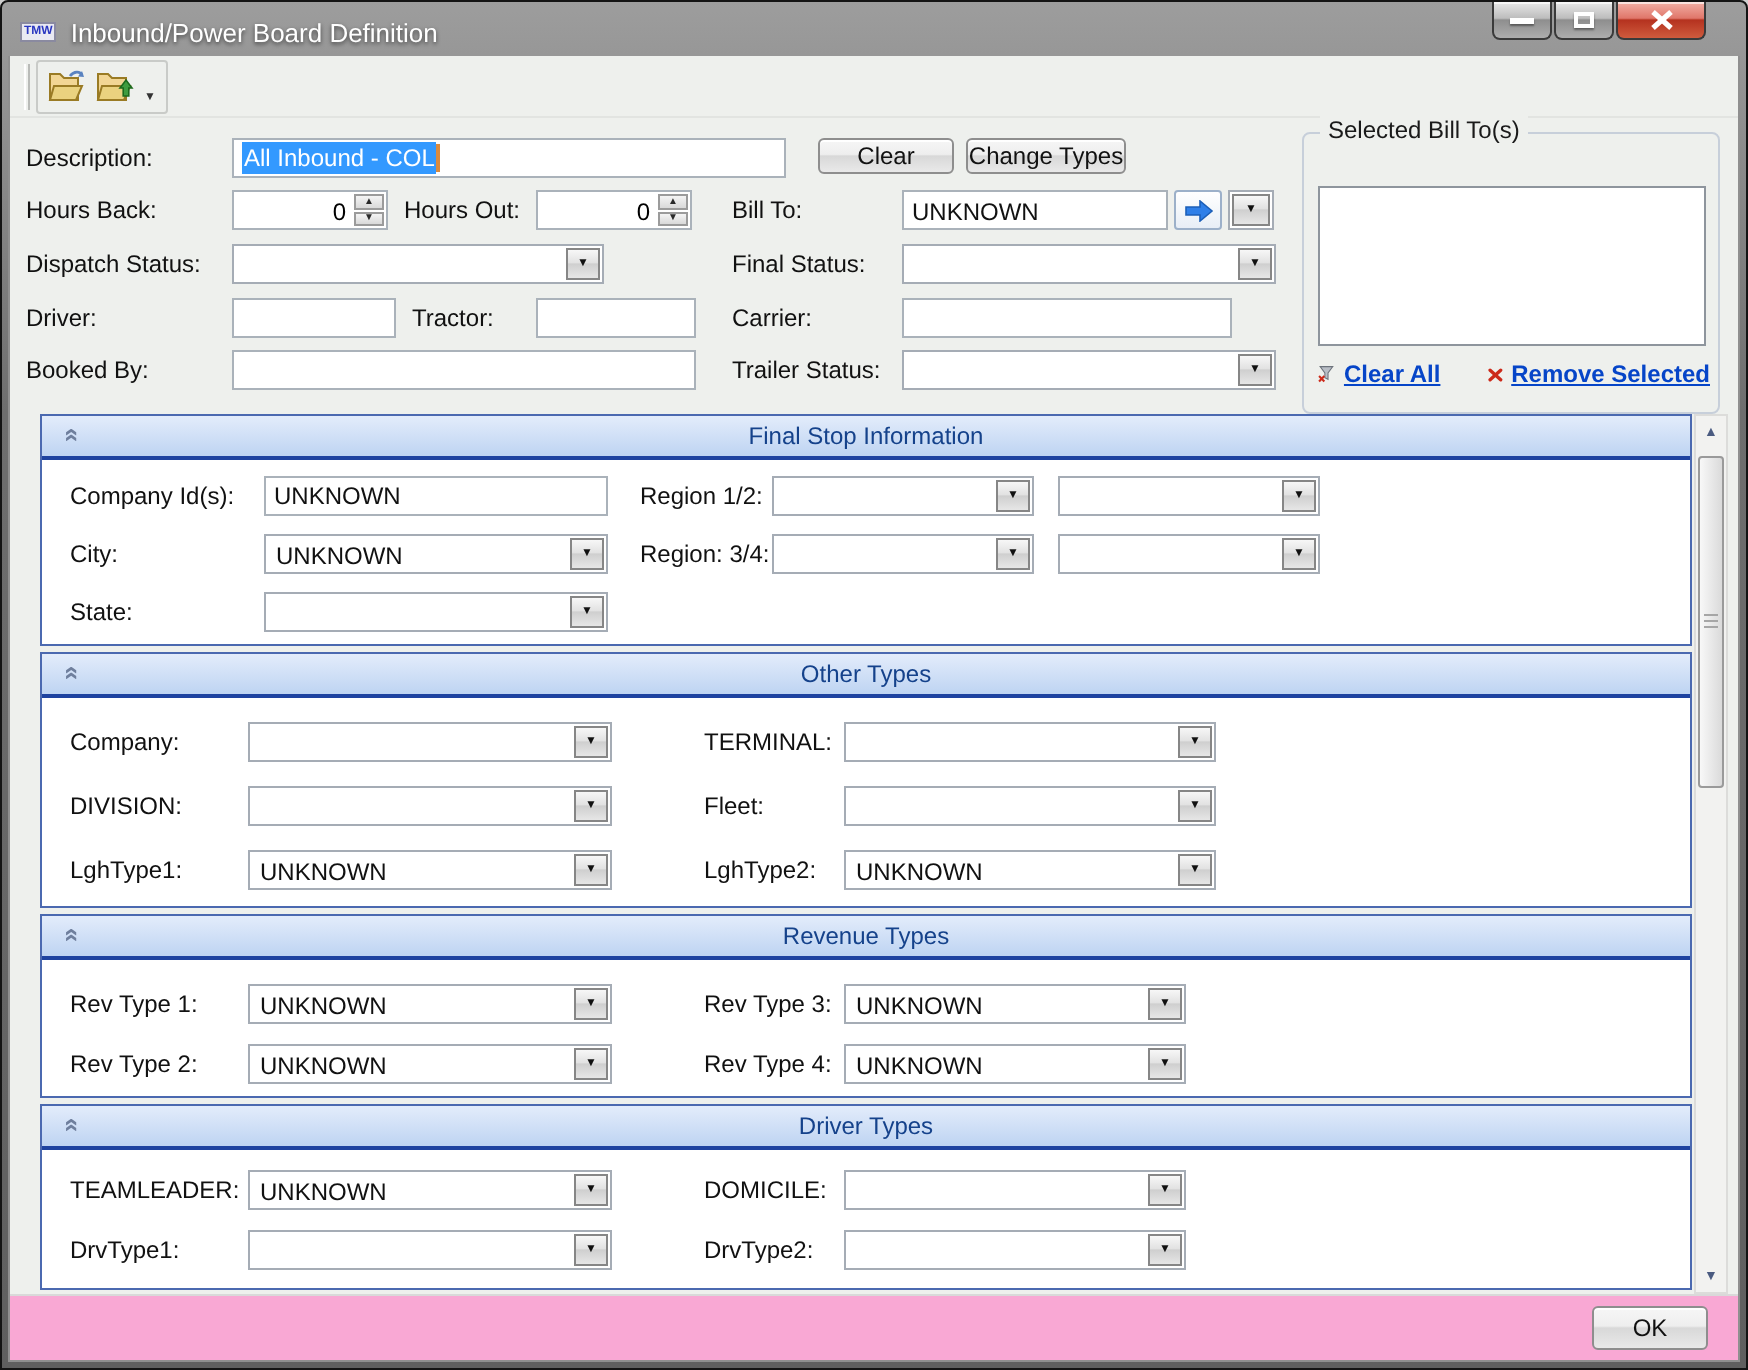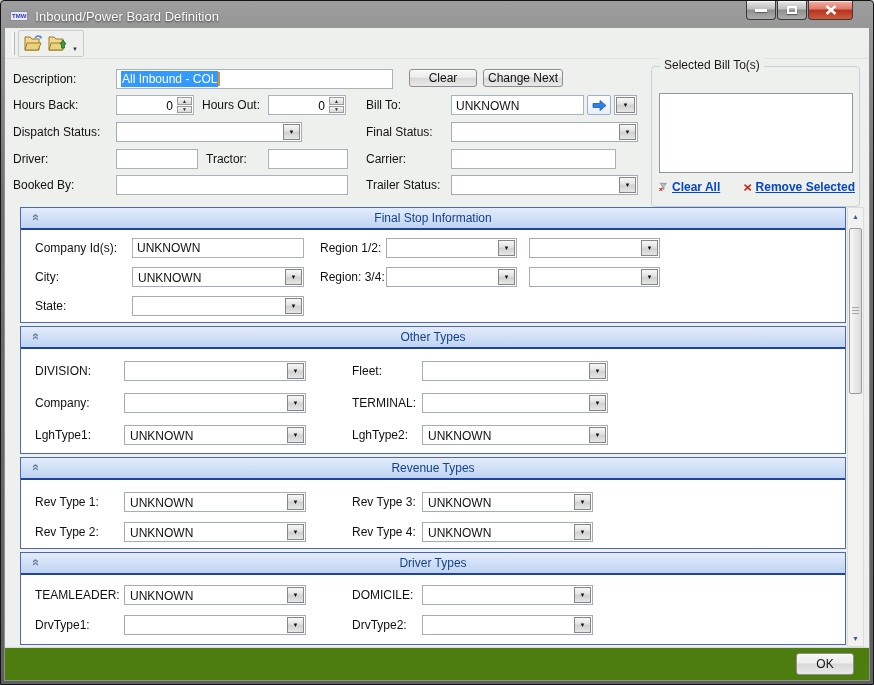--- a/index.html
+++ b/index.html
@@ -90,21 +90,21 @@
             border:1px solid #dcdcda; }
   .sc-btn{ position:absolute; left:0; width:15px; height:16px; display:flex; align-items:center; justify-content:center;
            font-size:7px; color:#4a5b80; }
   .sc-up{ top:0; } .sc-down{ bottom:0; }
   .sc-thumb{ position:absolute; left:1px; top:20px; width:13px; height:166px; border:1px solid #9a9a9a; border-radius:2px;
              background:linear-gradient(90deg,#f8f8f8,#dadada); }
   .sc-grip{ position:absolute; left:2px; top:50%; margin-top:-4px; width:7px; height:8px;
             background:repeating-linear-gradient(#a6a6a6 0 1px, transparent 1px 3px); }
 
   
-  .footer{ position:absolute; left:0; top:619px; width:100%; height:33px; background:#4d7c0f; border-top:1px solid #d9d9d9;padding-left:19px; }
+  .footer{ position:absolute; left:0; top:619px; width:100%; height:33px; background:#f9a8d4; border-top:1px solid #d9d9d9;padding-left:19px; }
   .ok-btn{ left:791px; top:5px; width:58px; height:22px; }
 
   svg{ display:block; }
 </style>
 </head>
 <body>
 
 <div class="window">
   <div class="titlebar">
     <span class="app-icon">TMW</span>
@@ -150,21 +150,21 @@
     </div>
 
     <span class="lbl" style="left:8px; top:44px;">Description:</span>
     <div class="tinput" style="left:111px; top:41px; width:277px;">
       <span class="sel-wrap">
           <span class="sel">All Inbound - COL</span>
           <span class="caret-bar"></span>
         </span>
     </div>
     <button class="btn" style="left:404px; top:41px; width:68px;">Clear</button>
-    <button class="btn" style="left:478px; top:41px; width:80px;">Change Next</button>
+    <button class="btn" style="left:478px; top:41px; width:80px;">Change Types</button>
 
     <span class="lbl" style="left:8px; top:70px;">Hours Back:</span>
     <div class="spin" style="left:111px; top:67px; width:78px;">
       <span class="sval">0</span>
       <span class="sbtns">
         <span class="sb">▲</span>
         <span class="sb">▼</span>
       </span>
     </div>
     <span class="lbl" style="left:197px; top:70px;">Hours Out:</span>
@@ -274,38 +274,38 @@
           </div>
         </div>
       </div>
 
       <div class="section s-128">
         <div class="sec-hdr">
           <span class="collapse">»</span>
           <span class="sec-title">Other Types</span>
         </div>
         <div class="srow m12">
+          <span class="slabel l1">Company:</span>
+          <div class="combo" style="left:89px; top:0; width:182px;">
+            <span class="val"></span>
+            <span class="dbtn">▼</span>
+          </div>
+          <span class="slabel" style="left:317px;">TERMINAL:</span>
+          <div class="combo" style="left:387px; top:0; width:186px;">
+            <span class="val"></span>
+            <span class="dbtn">▼</span>
+          </div>
+        </div>
+        <div class="srow m12">
           <span class="slabel l1">DIVISION:</span>
           <div class="combo" style="left:89px; top:0; width:182px;">
             <span class="val"></span>
             <span class="dbtn">▼</span>
           </div>
           <span class="slabel" style="left:317px;">Fleet:</span>
-          <div class="combo" style="left:387px; top:0; width:186px;">
-            <span class="val"></span>
-            <span class="dbtn">▼</span>
-          </div>
-        </div>
-        <div class="srow m12">
-          <span class="slabel l1">Company:</span>
-          <div class="combo" style="left:89px; top:0; width:182px;">
-            <span class="val"></span>
-            <span class="dbtn">▼</span>
-          </div>
-          <span class="slabel" style="left:317px;">TERMINAL:</span>
           <div class="combo" style="left:387px; top:0; width:186px;">
             <span class="val"></span>
             <span class="dbtn">▼</span>
           </div>
         </div>
         <div class="srow m12">
           <span class="slabel l1">LghType1:</span>
           <div class="combo" style="left:89px; top:0; width:182px;">
             <span class="val">UNKNOWN</span>
             <span class="dbtn">▼</span>

